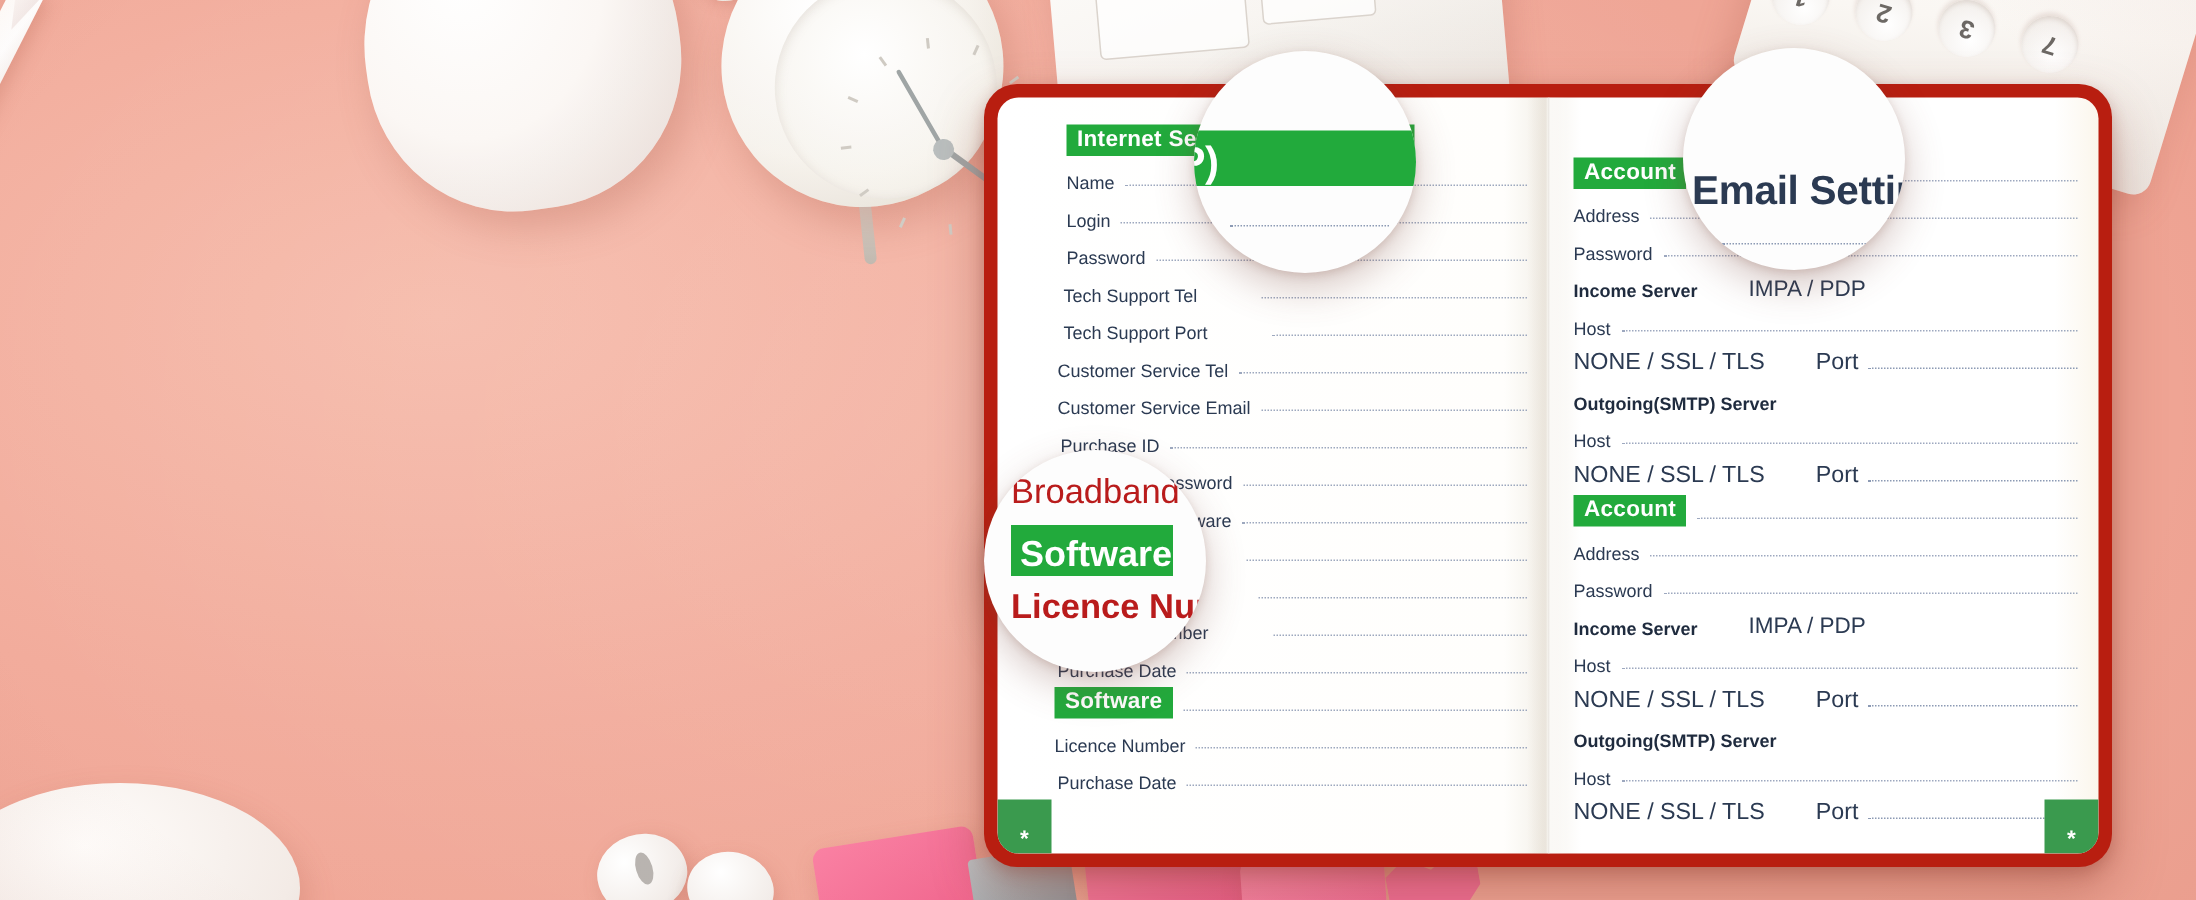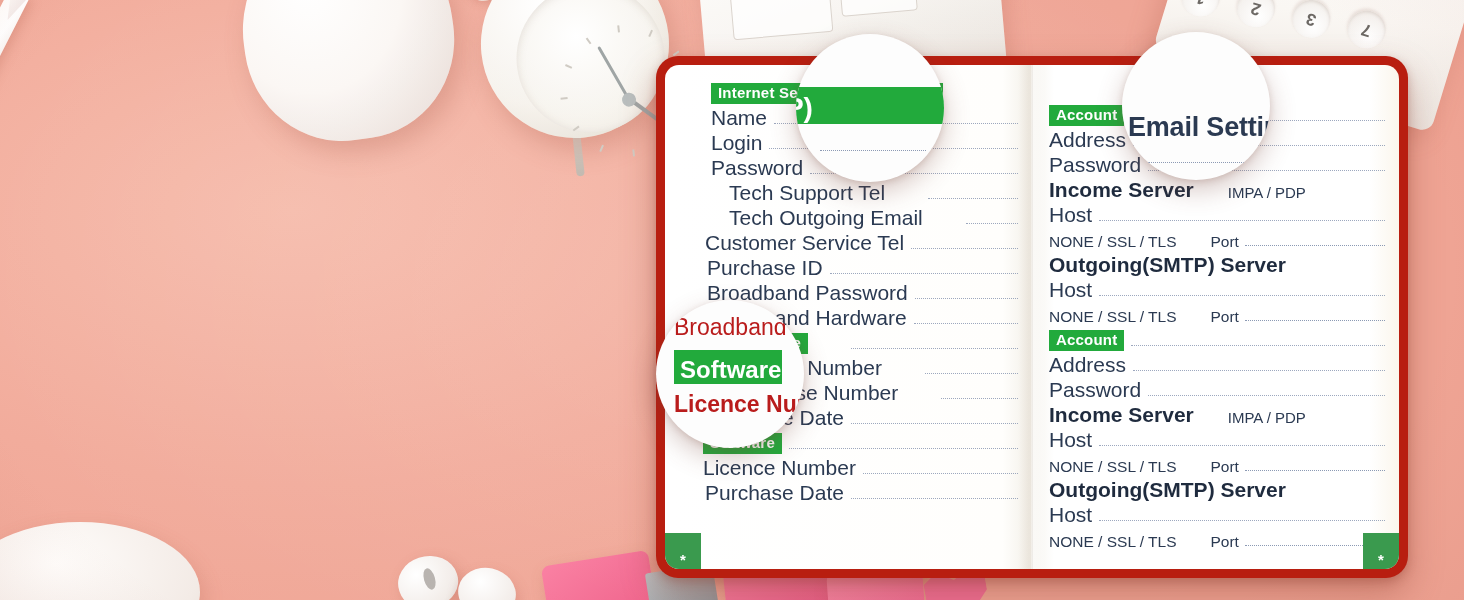--- a/index.html
+++ b/index.html
@@ -141,34 +141,34 @@
   .page-right{ width:50%; border-left:1px solid #dfdad2; }
   .spine-shadow{
     position:absolute; left:50%; top:0; width:28px; height:100%;
     transform:translateX(-50%);
     background:linear-gradient(90deg, rgba(180,160,140,0) 0%, rgba(180,160,140,.16) 45%, rgba(255,255,255,.5) 52%, rgba(180,160,140,0) 100%);
     pointer-events:none;
   }
 
   
   .row{ position:relative; display:flex; align-items:flex-end; height:25px; padding:0 14px 0 0; }
-  .lbl{ color:#2b3a52; font-size:21px; line-height:1.1; white-space:nowrap; }
+  .lbl{ color:#2b3a52; font-size:12px; line-height:1.1; white-space:nowrap; }
   .lbl.bold{ font-weight:bold; color:#1f2b3e; }
   .rule{
     flex:1; height:1px; margin:0 0 5px 7px;
     border-bottom:1.4px dotted #8c9ab4;
     opacity:.85;
   }
   .tag{
     display:inline-block; background:#22aa3c; color:#fff; font-weight:bold;
     font-size:15px; padding:2px 7px 3px; line-height:1.1; letter-spacing:.2px;
   }
   .tag-lg{ font-size:15px; }
   .sub{ color:#2b3a52; font-size:15px; margin-left:34px; }
-  .indent-2{ padding-left:64px;gap:36px; }
+  .indent-2{ padding-left:44px;gap:36px; }
   .indent-3{ padding-left:42px; }
   .indent-4{ padding-left:40px;align-items:flex-end; }
   .indent-5{ padding-left:38px; }
 
   .lp{ padding-left:46px; }
   .rp{ padding-left:16px; }
 
   .port-row{ display:flex; align-items:flex-end; height:25px; padding-left:16px; padding-right:14px; }
   .port-lbl{ color:#2b3a52; font-size:15.5px; white-space:nowrap; }
   .port-word{ color:#2b3a52; font-size:15.5px; margin-left:34px; white-space:nowrap;}
@@ -300,25 +300,29 @@
       </div>
       <div class="row lp">
         <span class="lbl">Password</span>
         <span class="rule"></span>
       </div>
       <div class="row indent-2">
         <span class="lbl">Tech Support Tel</span>
         <span class="rule"></span>
       </div>
       <div class="row indent-2">
-        <span class="lbl">Tech Outgoing Email</span>
+        <span class="lbl">Tech Support Port</span>
         <span class="rule"></span>
       </div>
       <div class="row indent-4">
         <span class="lbl">Customer Service Tel</span>
+        <span class="rule"></span>
+      </div>
+      <div class="row indent-4">
+        <span class="lbl">Customer Service Email</span>
         <span class="rule"></span>
       </div>
       <div class="row indent-3">
         <span class="lbl">Purchase ID</span>
         <span class="rule"></span>
       </div>
       <div class="row indent-3">
         <span class="lbl">Broadband Password</span>
         <span class="rule"></span>
       </div>

